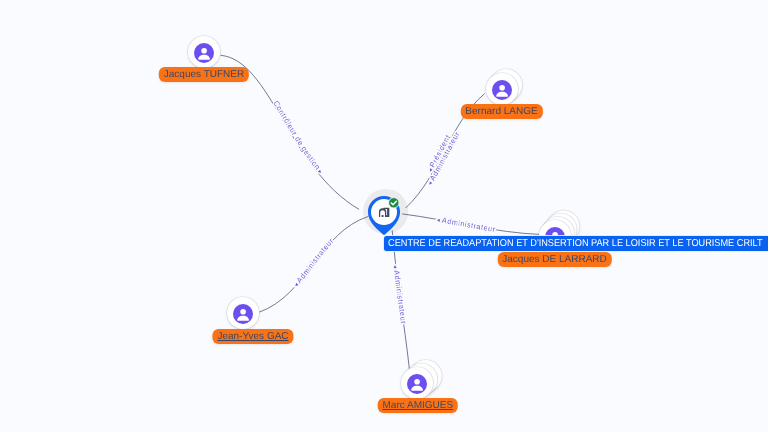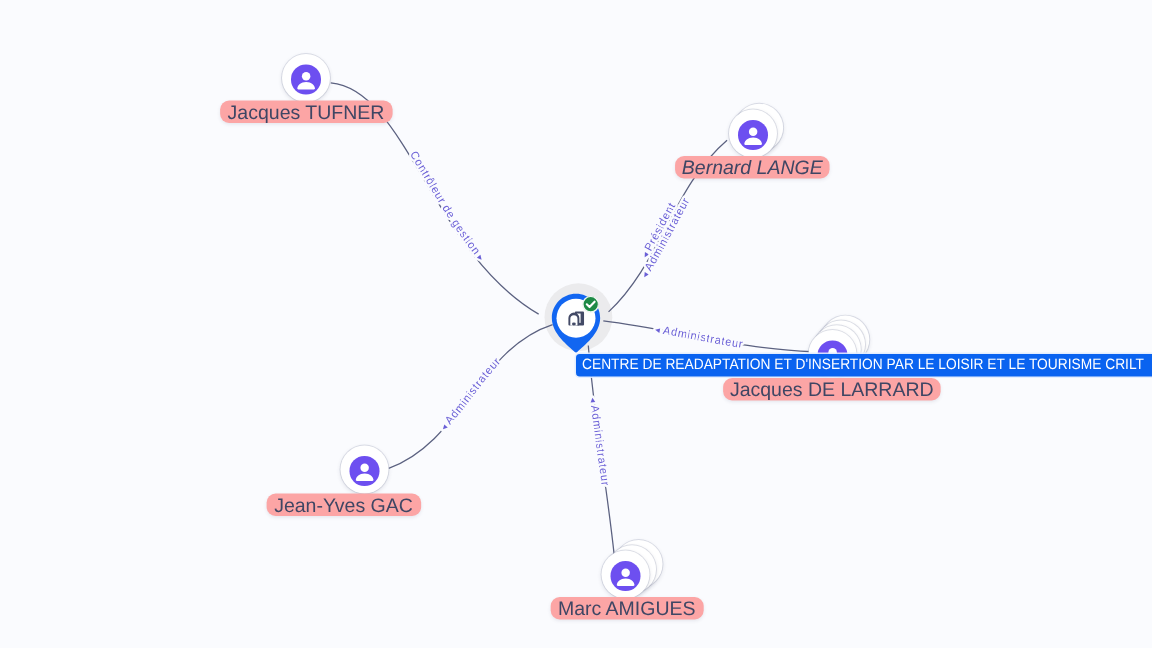--- a/index.html
+++ b/index.html
@@ -8,22 +8,22 @@
        font-family:"Liberation Sans",sans-serif;-webkit-font-smoothing:antialiased;text-rendering:geometricPrecision;}
   #stage{position:relative;width:768px;height:432px;overflow:hidden;}
   svg.layer{position:absolute;left:0;top:0;width:768px;height:432px;}
   .node{position:absolute;transform:translate(-50%,-50%);}
   .stackwrap{position:relative;width:0;height:0;}
   .pcircle{position:absolute;width:32px;height:32px;border-radius:50%;background:#ffffff;
            left:-16px;top:-16px;box-shadow:0 1px 3px rgba(55,60,95,.16),0 0 0 .6px rgba(170,175,195,.35);}
   .pavatar{position:absolute;left:-9.9px;top:-8.9px;width:19.8px;height:19.8px;border-radius:50%;
            background:#6d4ff0;}
   .pavatar svg{position:absolute;left:0;top:0;}
-  .plabel{position:absolute;background:#fca5a5;border-radius:6px;color:#3f4664;
-          font-size:13px;line-height:11px;white-space:nowrap;padding:2.1px 5px;
+  .plabel{position:absolute;background:#f97316;border-radius:6px;color:#3f4664;
+          font-size:10px;line-height:11px;white-space:nowrap;padding:2.1px 5px;
           transform:translateX(-50%);box-shadow:0 1px 2.5px rgba(60,64,100,.11);}
   .orglabel{position:absolute;background:#0a63f0;color:#ffffff;font-size:10px;line-height:11px;
             white-space:nowrap;padding:1.8px 4.2px 1.8px 4.2px;border-radius:2.5px;
             box-shadow:0 0 0 1px rgba(225,236,255,.9);width:407px;}
   .orglabel span{display:inline-block;transform:scaleX(0.918);transform-origin:0 50%;}
   #elabels text{fill:#6a5fd6;font-size:7.5px;letter-spacing:0.42px;font-family:"Liberation Sans",sans-serif;
                 stroke:#fafbfe;stroke-width:3.0px;paint-order:stroke fill;stroke-linejoin:round;}
   #elabels .arrowglyph{font-size:6.2px;}
   #orgnode{left:384.7px;top:211.8px;transform:none;}
   #orgnode svg[data-name="org-pin"]{position:absolute;left:-24.3px;top:-19.7px;}
@@ -79,21 +79,21 @@
           <div class="pcircle" style="transform:translate(4.10px,-3.90px)" data-name="stacked-circle"></div>
           <div class="pcircle" data-name="avatar-circle"></div>
           <div class="pavatar" data-name="avatar">
             <svg width="19.8" height="19.8" viewBox="0 0 20 20" data-name="person-icon">
               <circle cx="10.2" cy="7.85" r="2.85" fill="#fff"></circle>
               <path d="M10.2 11.75 C 6.6 11.75 4.45 13.95 4.25 16.05 C 4.2 16.5 4.5 16.8 4.95 16.8 L 15.45 16.8 C 15.9 16.8 16.2 16.5 16.15 16.05 C 15.95 13.95 13.8 11.75 10.2 11.75 Z" fill="#fff"></path>
             </svg>
           </div>
         </div>
       </div>
-      <div class="plabel" data-name="person-label-lange" style="left: 501.5px; top: 104px; font-style: italic;">Bernard LANGE</div>
+      <div class="plabel" data-name="person-label-lange" style="left: 501.5px; top: 104px;">Bernard LANGE</div>
       <div class="node" data-name="person-node-larrard" style="left: 554.7px; top: 235.8px;">
         <div class="stackwrap">
           <div class="pcircle" style="transform:translate(8.55px,-9.60px)" data-name="stacked-circle"></div>
           <div class="pcircle" style="transform:translate(5.70px,-6.40px)" data-name="stacked-circle"></div>
           <div class="pcircle" style="transform:translate(2.85px,-3.20px)" data-name="stacked-circle"></div>
           <div class="pcircle" data-name="avatar-circle"></div>
           <div class="pavatar" data-name="avatar">
             <svg width="19.8" height="19.8" viewBox="0 0 20 20" data-name="person-icon">
               <circle cx="10.2" cy="7.85" r="2.85" fill="#fff"></circle>
               <path d="M10.2 11.75 C 6.6 11.75 4.45 13.95 4.25 16.05 C 4.2 16.5 4.5 16.8 4.95 16.8 L 15.45 16.8 C 15.9 16.8 16.2 16.5 16.15 16.05 C 15.95 13.95 13.8 11.75 10.2 11.75 Z" fill="#fff"></path>
@@ -106,35 +106,35 @@
         <div class="stackwrap">
           <div class="pcircle" data-name="avatar-circle"></div>
           <div class="pavatar" data-name="avatar">
             <svg width="19.8" height="19.8" viewBox="0 0 20 20" data-name="person-icon">
               <circle cx="10.2" cy="7.85" r="2.85" fill="#fff"></circle>
               <path d="M10.2 11.75 C 6.6 11.75 4.45 13.95 4.25 16.05 C 4.2 16.5 4.5 16.8 4.95 16.8 L 15.45 16.8 C 15.9 16.8 16.2 16.5 16.15 16.05 C 15.95 13.95 13.8 11.75 10.2 11.75 Z" fill="#fff"></path>
             </svg>
           </div>
         </div>
       </div>
-      <div class="plabel" data-name="person-label-gac" style="left: 229px; top: 329.2px;">Jean-Yves GAC</div>
+      <div class="plabel" data-name="person-label-gac" style="left: 253px; top: 329.2px; text-decoration: underline;">Jean-Yves GAC</div>
       <div class="node" data-name="person-node-amigues" style="left: 417.3px; top: 383px;">
         <div class="stackwrap">
           <div class="pcircle" style="transform:translate(8.70px,-7.00px)" data-name="stacked-circle"></div>
           <div class="pcircle" style="transform:translate(4.35px,-3.50px)" data-name="stacked-circle"></div>
           <div class="pcircle" data-name="avatar-circle"></div>
           <div class="pavatar" data-name="avatar">
             <svg width="19.8" height="19.8" viewBox="0 0 20 20" data-name="person-icon">
               <circle cx="10.2" cy="7.85" r="2.85" fill="#fff"></circle>
               <path d="M10.2 11.75 C 6.6 11.75 4.45 13.95 4.25 16.05 C 4.2 16.5 4.5 16.8 4.95 16.8 L 15.45 16.8 C 15.9 16.8 16.2 16.5 16.15 16.05 C 15.95 13.95 13.8 11.75 10.2 11.75 Z" fill="#fff"></path>
             </svg>
           </div>
         </div>
       </div>
-      <div class="plabel" data-name="person-label-amigues" style="left: 417.8px; top: 398.2px;">Marc AMIGUES</div>
+      <div class="plabel" data-name="person-label-amigues" style="left: 417.8px; top: 398.2px; text-decoration: underline;">Marc AMIGUES</div>
     </div>
 
   <div class="node" id="orgnode" data-name="org-node">
     <svg width="48" height="58" viewBox="0 0 48 58" data-name="org-pin">
       <path d="M24 3.9 C 15.1 3.9 7.9 11.1 7.9 20.0 C 7.9 30.7 18.9 38.4 23.0 42.5 C 23.6 43.1 24.4 43.1 25.0 42.5 C 29.1 38.4 40.1 30.7 40.1 20.0 C 40.1 11.1 32.9 3.9 24 3.9 Z" fill="#1266f1" data-name="pin-shape"></path>
       <circle cx="24" cy="20.1" r="13.0" fill="#ffffff" data-name="pin-inner"></circle>
       <g data-name="company-building-icon" fill="#434a66" transform="translate(24,20.4) scale(0.95) translate(-5.58,-4.9)">
         <path d="M5.45 0.0 h5.05 a0.72 0.72 0 0 1 0.72 0.72 v8.4 a0.7 0.7 0 0 1 -0.7 0.7 h-5.07 a0.7 0.7 0 0 1 -0.7 -0.7 v-8.4 a0.72 0.72 0 0 1 0.7 -0.72 z"></path>
         <path d="M6.25 1.35 h2.55 v6.55 h-2.55 z" fill="#ffffff"></path>
         <path d="M0.25 4.5 a3.85 3.85 0 0 1 7.7 0 v4.62 a0.7 0.7 0 0 1 -0.7 0.7 h-6.3 a0.7 0.7 0 0 1 -0.7 -0.7 z"></path>

